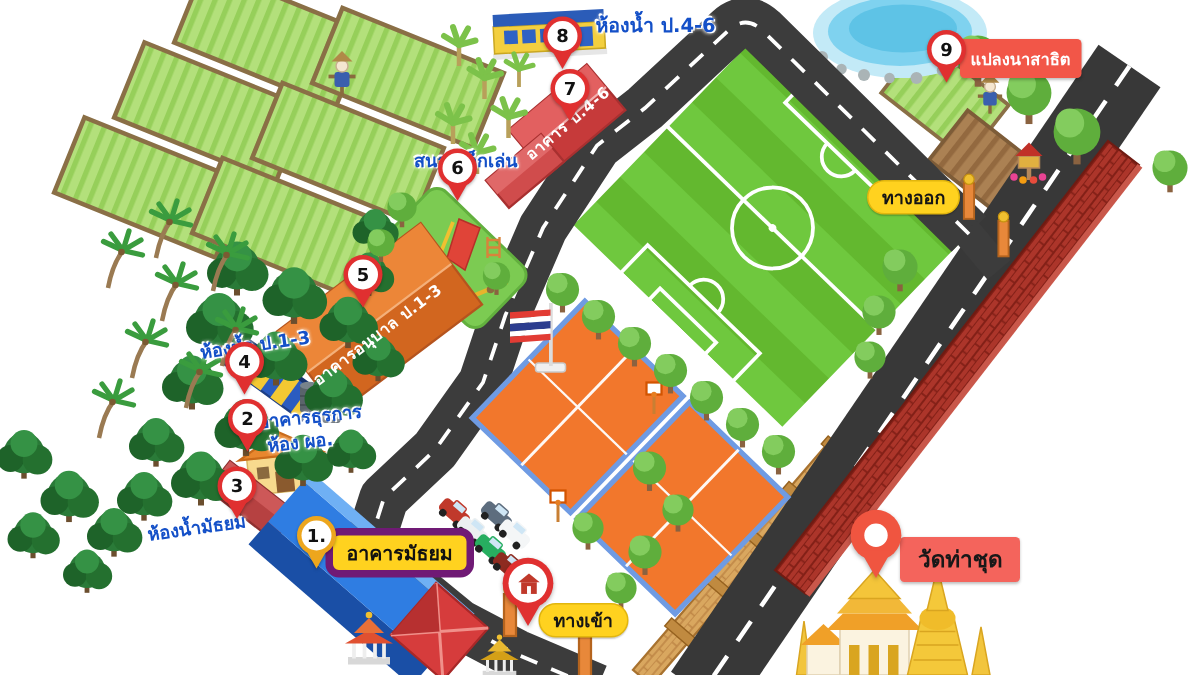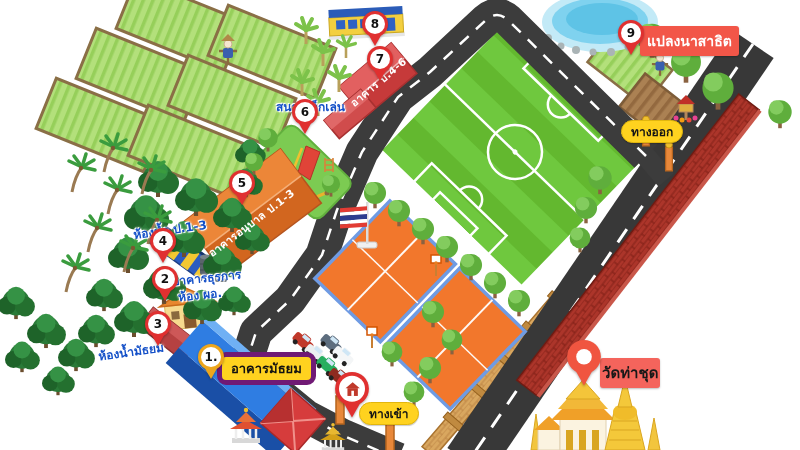--- a/index.html
+++ b/index.html
@@ -14,23 +14,23 @@
        border:8px solid transparent;border-top:14px solid var(--pc,#e03030);}
   .pin .num{position:absolute;top:3px;left:3px;width:20px;height:20px;background:#fff;border-radius:50%;
        display:flex;align-items:center;justify-content:center;font-weight:800;font-size:12px;color:#111;z-index:1;}
   .pin.pin-lg{transform:translate(-50%,-100%) scale(1.3);transform-origin:50% 100%;}
   .pin .hole{position:absolute;top:7px;left:7px;width:12px;height:12px;background:#fff;border-radius:50%;z-index:1;}
   
   .blue-label{position:absolute;color:#1450c8;font-weight:800;font-size:12px;white-space:nowrap;z-index:30;
        text-shadow:0 0 3px #fff,0 0 3px #fff,1px 1px 0 #fff,-1px -1px 0 #fff;}
   .pill{position:absolute;background:#ffd21f;border:1.5px solid #e2b60e;border-radius:12px;padding:1px 9px;
        font-weight:800;font-size:12px;color:#151515;white-space:nowrap;z-index:30;box-shadow:0 1px 1px rgba(0,0,0,.2);}
-  .tag-red{position:absolute;background:#f25648;color:#fff;font-weight:700;font-size:14px;padding:4px 7px;
+  .tag-red{position:absolute;background:#f25648;color:#fff;font-weight:700;font-size:11px;padding:4px 7px;
        border-radius:3px;white-space:nowrap;z-index:30;box-shadow:0 1px 2px rgba(0,0,0,.25);}
-  .tag-temple{position:absolute;background:#f4645c;color:#181818;font-weight:800;font-size:15px;padding:3px 2px;
+  .tag-temple{position:absolute;background:#f4645c;color:#181818;font-weight:800;font-size:15px;padding:3px 12px;
        border-radius:3px;white-space:nowrap;z-index:30;box-shadow:0 1px 2px rgba(0,0,0,.25);}
   .box-yellow{position:absolute;background:#ffd21f;border:5px solid #701a75;border-radius:9px;padding:1px 9px;
        font-weight:800;font-size:13px;color:#111;white-space:nowrap;z-index:30;}
   .roof-text{position:absolute;color:#fff;font-weight:700;font-size:10.5px;white-space:nowrap;z-index:20;
        transform-origin:0 50%;letter-spacing:.5px;}
 </style>
 </head>
 <body>
 
 <div class="stage">
@@ -473,30 +473,31 @@
         <use href="#palm" transform="translate(104,172)"></use>
     <use href="#banana" transform="translate(306,44)"></use>
         <use href="#banana" transform="translate(323,66)"></use>
     <use href="#banana" transform="translate(339,92)"></use>
         <use href="#banana" transform="translate(302,96)"></use>
     <use href="#banana" transform="translate(318,116)"></use>
         <use href="#banana" transform="translate(346,58) scale(.85)"></use>
   </g>
 </svg>
 
+<div class="blue-label" style="left:397px;top:6px;font-size:13px">ห้องน้ำ ป.4-6</div>
 <div class="blue-label" style="left:276px;top:97px">สนามเด็กเล่น</div>
 <div class="blue-label" style="left:133px;top:220px;transform:rotate(-8deg)">ห้องน้ำ ป.1-3</div>
 <div class="blue-label" style="left:172px;top:268px;transform:rotate(-6deg)">อาคารธุรการ</div>
 <div class="blue-label" style="left:178px;top:285px;transform:rotate(-6deg)">ห้อง ผอ.</div>
 <div class="blue-label" style="left:98px;top:342px;transform:rotate(-8deg)">ห้องน้ำมัธยม</div>
 <div class="roof-text" style="left:352px;top:96px;transform:rotate(-40deg)">อาคาร ป.4-6</div>
 <div class="roof-text" style="left:210px;top:246px;transform:rotate(-37deg)">อาคารอนุบาล ป.1-3</div>
 <div class="box-yellow" style="left:217px;top:352px">อาคารมัธยม</div>
 <div class="pill" style="left:359px;top:402px">ทางเข้า</div>
-<div class="pill" style="left:621px;top:120px">ทางออก</div>
+<div class="pill" style="left:578px;top:120px">ทางออก</div>
 <div class="tag-red" style="left:640px;top:26px">แปลงนาสาธิต</div>
 <div class="tag-temple" style="left:600px;top:358px">วัดท่าชุด</div>
 
 <div class="pin" style="left:211px;top:381px;--pc:#eda61d">
       <span class="head"></span>
       <span class="num">1.</span>
     </div>
 <div class="pin" style="left:165px;top:303px">
       <span class="head"></span>
       <span class="num">2</span>

